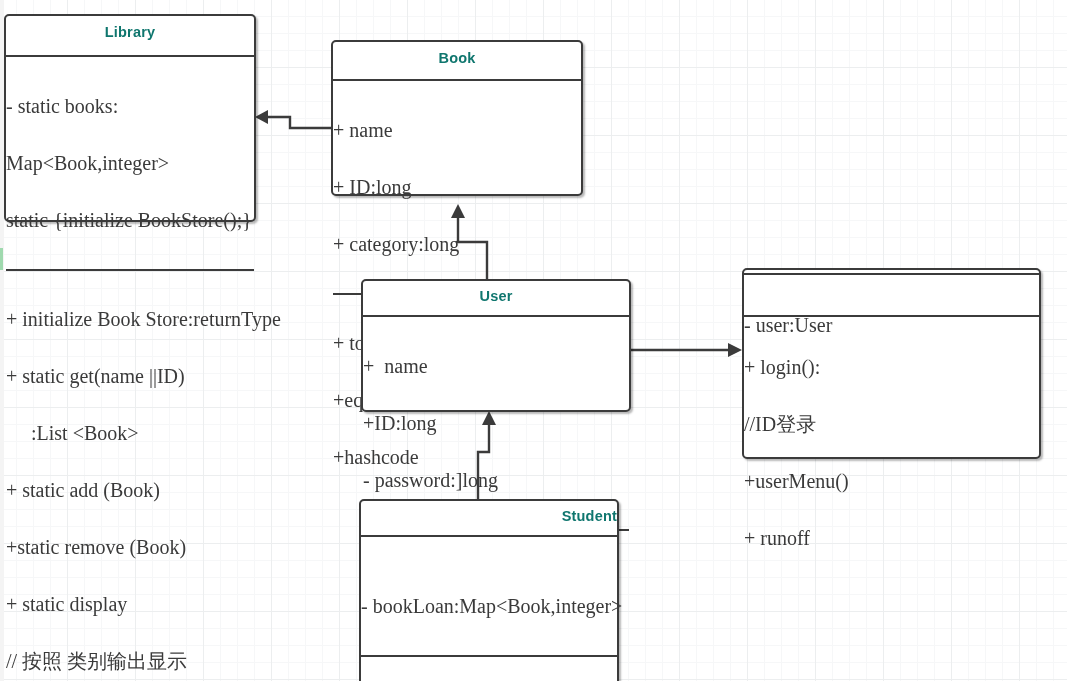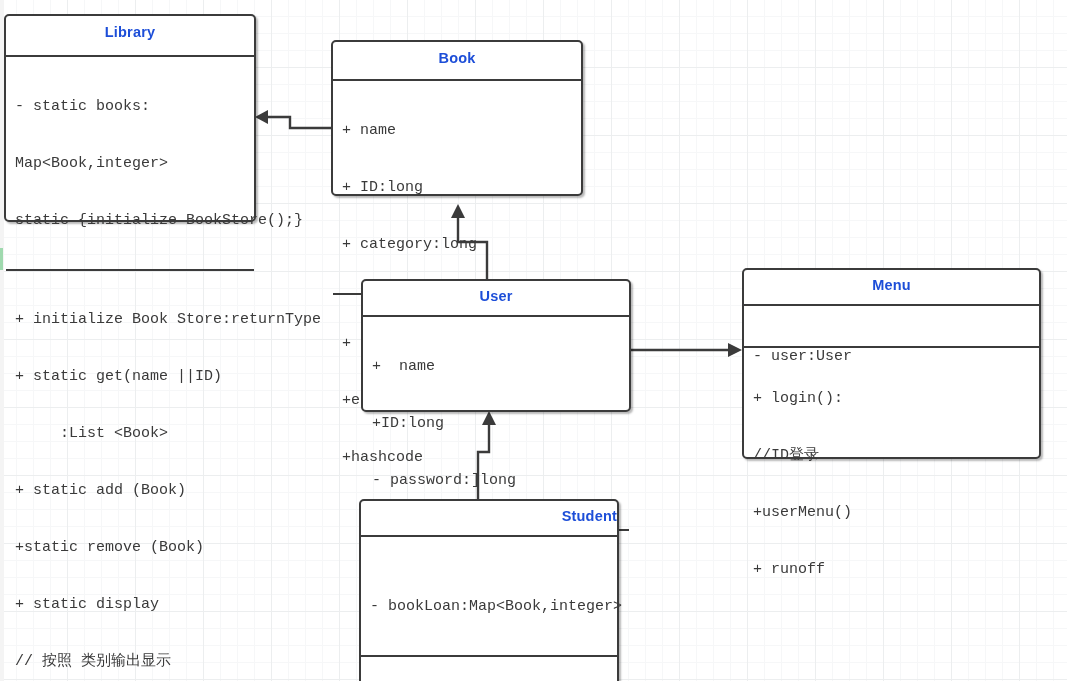--- a/index.html
+++ b/index.html
@@ -58,36 +58,35 @@
     background: #ffffff;
     border: 2px solid #3b3b3b;
     border-radius: 5px;
     box-shadow: 2px 2px 2px rgba(0,0,0,0.28);
   }
 
   .uml-title {
     text-align: center;
     font-weight: bold;
     font-size: 14.5px;
-    color: #1d4ed8;
+    color: #0f766e;
     letter-spacing: 0.2px;
     font-family: "Liberation Sans", sans-serif;
   }
 
   .uml-divider {
     border-top: 2px solid #3b3b3b;
   }
 
   .uml-compartment {
-    font-size: 15px;
+    font-size: 20px;
     color: #3a3a3a;
     line-height: 19px;
-    font-family: Liberation Mono, monospace;
+    font-family: Liberation Serif, serif;
     white-space: pre;
-    padding-left: 9px;
   }
 
   .uml-compartment .row {
     white-space: pre;
   }
 
   svg.connectors {
     position: absolute;
     left: 0;
     top: 0;
@@ -178,21 +177,20 @@
     </div>
     <div class="uml-divider" style="margin-top:1px;"></div>
     <div class="uml-compartment" style="padding-top:1px;">
       <div class="row">+ toString   //name +ID</div>
       <div class="row">+equals()</div>
       
     </div>
   </div>
 
   <div class="uml-class" style="left:742px; top:268px; width:299px; height:191px;">
-    <div class="uml-title" style="padding-top:7px; height:24px;">Menu</div>
     <div class="uml-divider" style="margin-top:3px;"></div>
     <div class="uml-compartment" style="padding-top:3px; height:37px;">
       <div class="row">- user:User</div>
     </div>
     <div class="uml-divider"></div>
     <div class="uml-compartment" style="padding-top:3px;">
       <div class="row">+ login():</div>
       <div class="row">//ID登录</div>
       <div class="row">+userMenu()</div>
       <div class="row">+ runoff</div>

